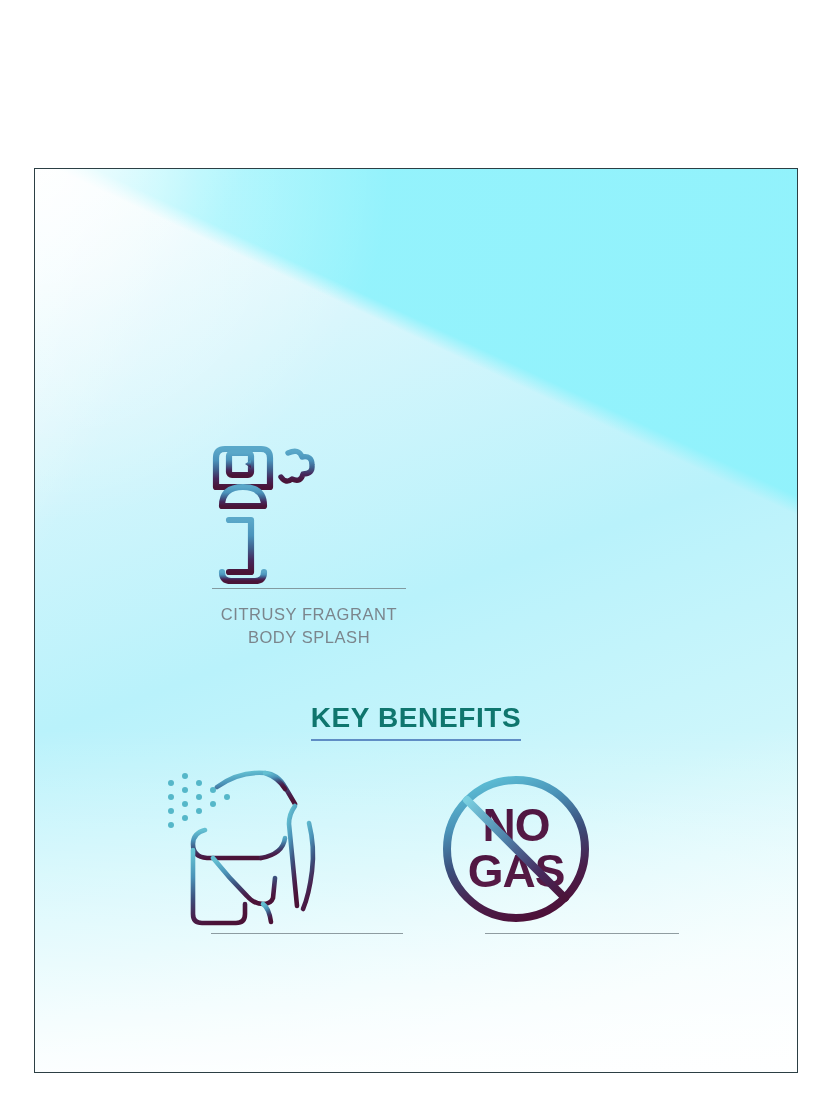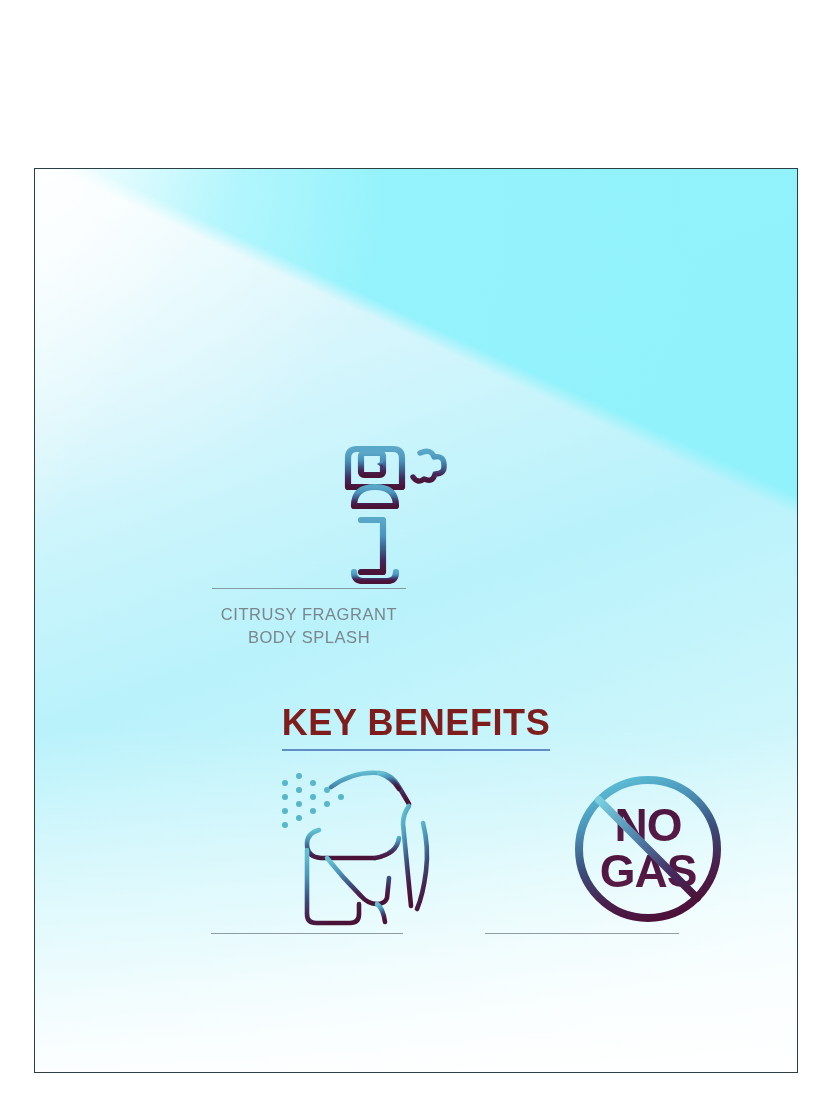--- a/index.html
+++ b/index.html
@@ -91,21 +91,21 @@
   
   .benefit-tile {
     position: absolute;
     width: 300px;
     text-align: center;
   }
   .tile-icon {
     height: 175px;
     display: flex;
     align-items: flex-end;
-    justify-content: flex-end;
+    justify-content: flex-start;
   }
   .tile-rule {
     width: 194px;
     height: 1px;
     margin: 0 auto;
     background: #6f7c82;
     opacity: .75;
   }
   .tile-label {
     margin-top: 14px;
@@ -129,24 +129,24 @@
   
   #key-benefits-heading {
     position: absolute;
     left: 0;
     right: 0;
     top: 533px;
     text-align: center;
   }
   #key-benefits-title {
     display: inline-block;
-    font-size: 36px;
+    font-size: 28px;
     font-weight: 700;
     letter-spacing: .6px;
-    color: #7f1d1d;
+    color: #0f766e;
     padding-bottom: 5px;
     border-bottom: 2px solid #5f8dc4;
   }
 
   svg { display: block; overflow: visible; }
 </style>
 </head>
 <body>
 
 <div id="benefits-card">

